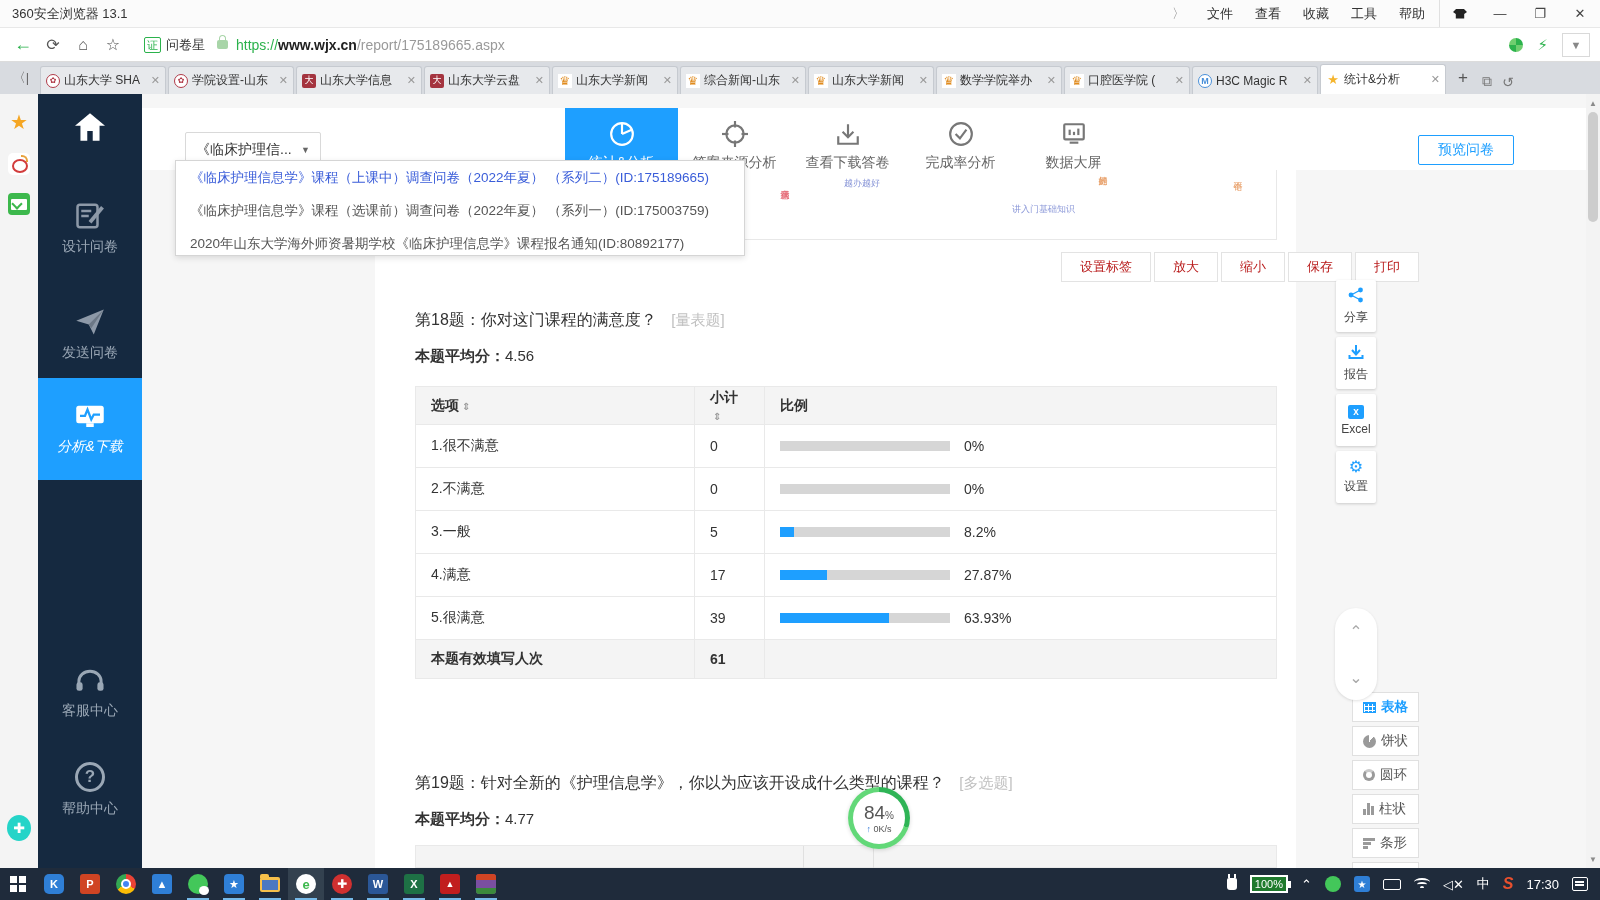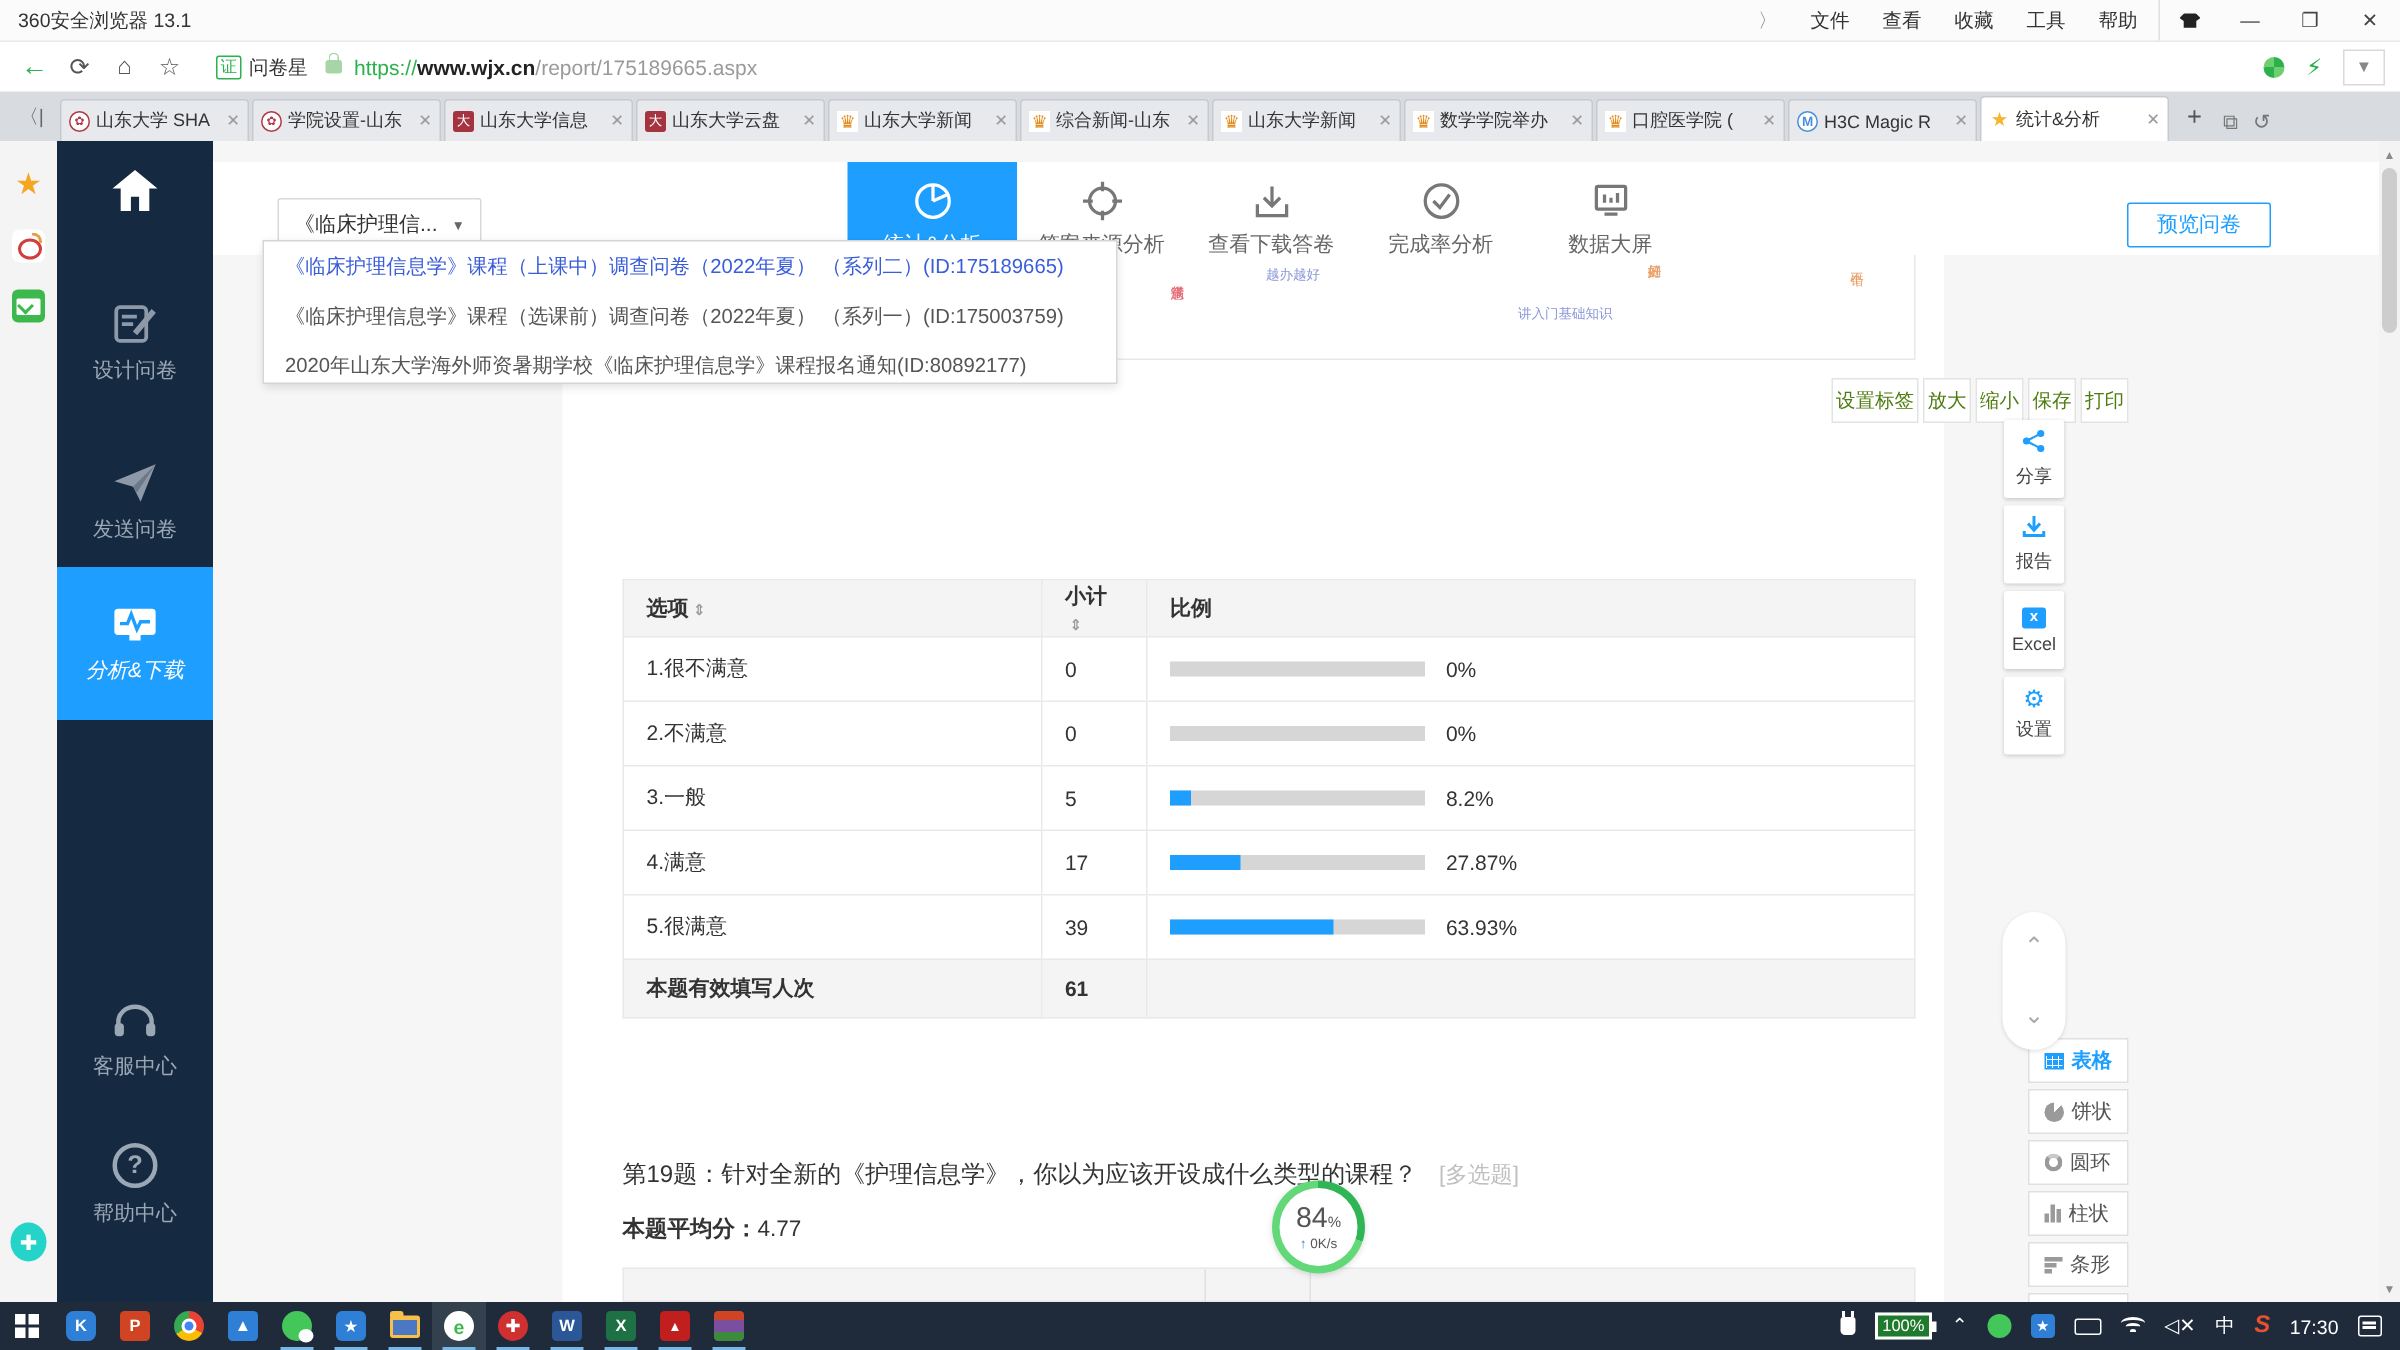--- a/index.html
+++ b/index.html
@@ -85,21 +85,21 @@
   .nav-item.active { background:#1e9fff; color:#fff; }
   .preview-btn { position:absolute; right:86px; top:27px; width:96px; height:30px; border:1px solid #1e9fff; border-radius:2px; color:#1e9fff; background:#fff; font-size:14px; display:flex; align-items:center; justify-content:center; }
 
   
   .content { position:absolute; left:142px; top:170px; width:1458px; height:698px; background:#f6f6f6; overflow:hidden; }
   .white-card { position:absolute; left:233px; top:0; width:921px; height:698px; background:#fff; }
   .wc-panel { position:absolute; left:273px; top:-4px; width:862px; height:74px; background:#fff; border:1px solid #e8e8e8; }
   .wc-term { position:absolute; font-size:9px; }
   .wc-vert { writing-mode:vertical-rl; }
   .chart-toolbar { position:absolute; top:82px; right:181px; display:flex; gap:3px; }
-  .ct-btn { border:1px solid #e3e3e3; background:#fff; color:#4d7c0f; font-size:13px; padding:5px 2px; }
+  .ct-btn { border:1px solid #e3e3e3; background:#fff; color:#b91c1c; font-size:13px; padding:5px 18px; }
 
   .q-section { position:absolute; left:273px; }
   .q-title { font-size:16px; color:#333; }
   .q-title .q-tag { color:#c0c0c0; font-size:15px; margin-left:10px; }
   .q-avg { font-size:15px; margin-top:16px; }
   .q-avg b { font-weight:bold; }
 
   .stat-table { position:absolute; left:273px; top:216px; width:862px; border:1px solid #e6e6e6; border-collapse:collapse; font-size:14px; }
   .stat-table th, .stat-table td { border:1px solid #e9e9e9; text-align:left; padding:0 15px; }
   .stat-table thead th { background:#f4f4f4; height:38px; font-weight:bold; color:#333; }
@@ -427,20 +427,29 @@
     </div>
 
     <div class="chart-toolbar">
       <button class="ct-btn">设置标签</button>
       <button class="ct-btn">放大</button>
       <button class="ct-btn">缩小</button>
       <button class="ct-btn">保存</button>
       <button class="ct-btn">打印</button>
     </div>
 
+    <div class="q-section" style="top:140px;">
+      <div class="q-title">
+        <span>第18题：</span><span>你对这门课程的满意度？</span>
+        <span class="q-tag">[量表题]</span>
+      </div>
+      <div class="q-avg">
+        <b>本题平均分：</b><span>4.56</span>
+      </div>
+    </div>
 
     <table class="stat-table">
       <thead>
         <tr>
           <th><span>选项</span><span class="sort-ic">⇕</span></th>
           <th class="col-count"><span>小计</span><span class="sort-ic">⇕</span></th>
           <th><span>比例</span></th>
         </tr>
       </thead>
       <tbody>

